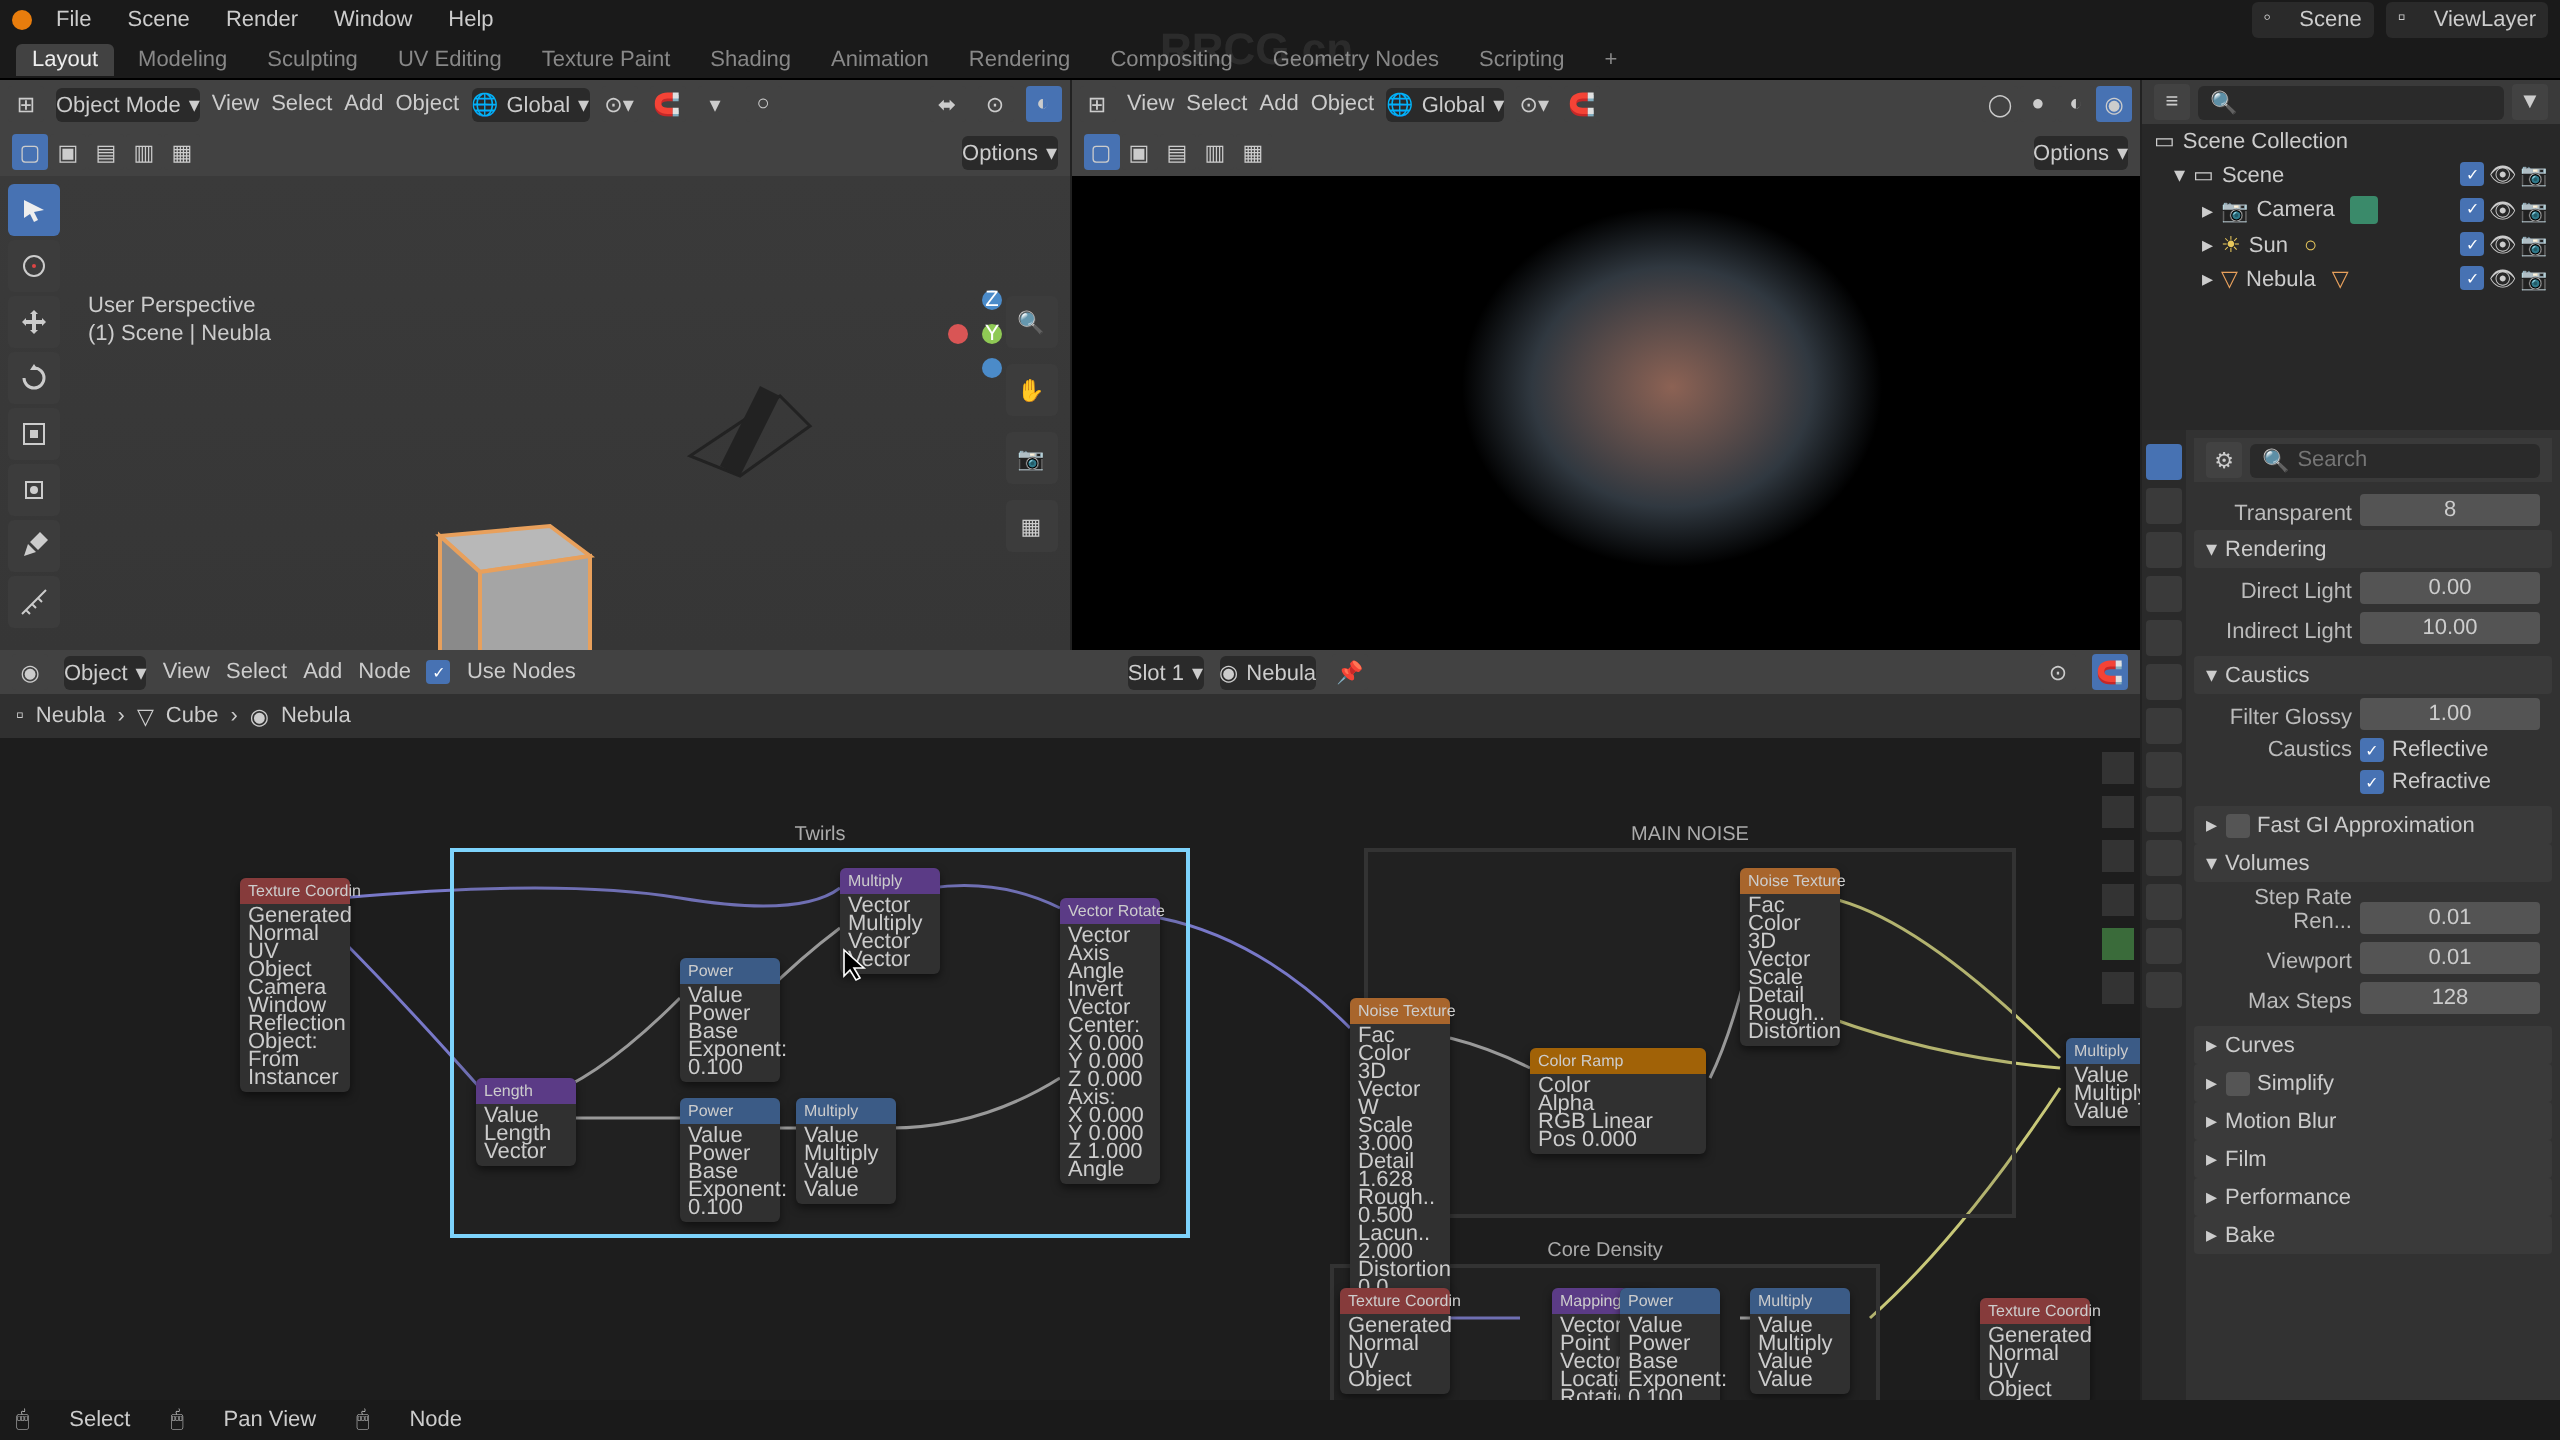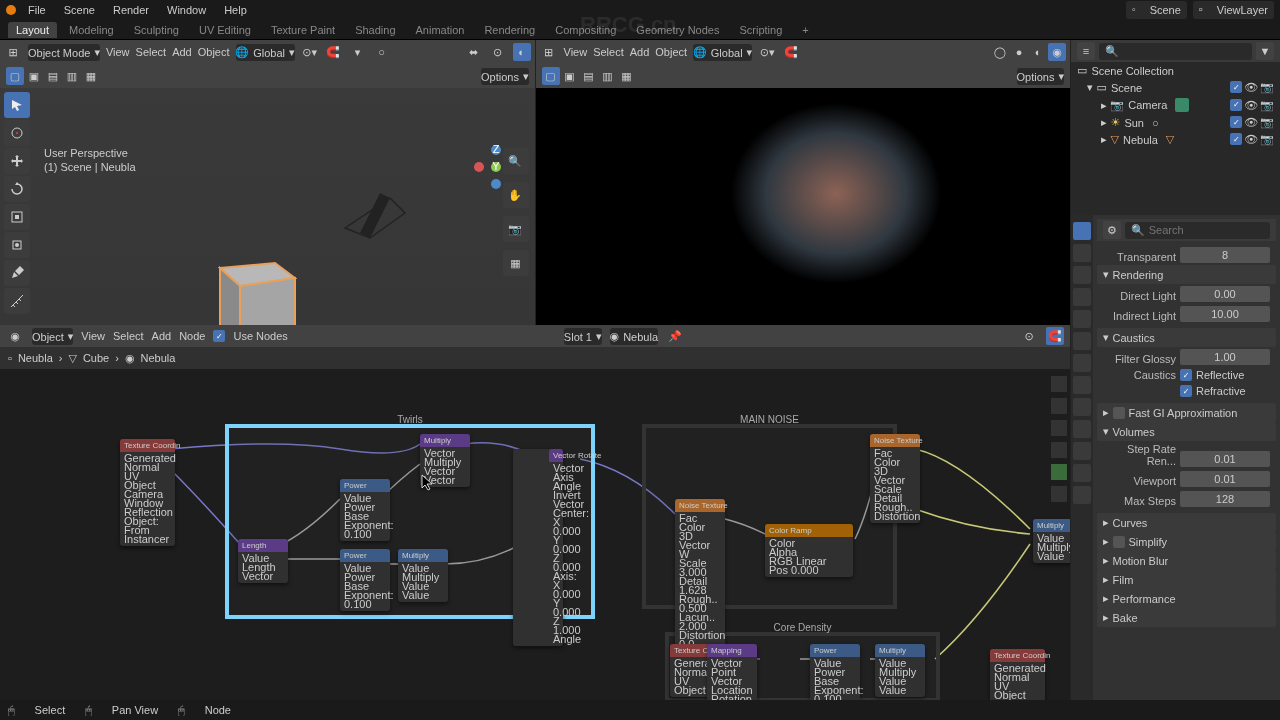--- a/index.html
+++ b/index.html
@@ -28,21 +28,21 @@
 .cube3d{position:absolute;left:200px;top:150px;width:110px;height:110px}
 .node-editor{flex:1;background:#1d1d1d;position:relative;overflow:hidden}
 .ne-header{height:22px;background:#424242;display:flex;align-items:center;padding:0 6px;gap:8px}
 .ne-breadcrumb{height:22px;background:#303030;display:flex;align-items:center;padding:0 8px;gap:6px;font-size:10px;color:#aaa}
 .ne-canvas{position:absolute;top:44px;bottom:0;left:0;right:0;background:#1d1d1d}
 .ne-right-tabs{position:absolute;right:0;top:44px;width:20px;display:flex;flex-direction:column;gap:4px;padding-top:6px}
 .ne-tab{width:16px;height:16px;background:#333;margin:1px}
 .node{position:absolute;background:#303030;border-radius:3px;font-size:8px;min-width:50px;box-shadow:0 2px 4px rgba(0,0,0,0.5)}
 .node-hdr{padding:2px 4px;border-radius:3px 3px 0 0;font-size:8px;white-space:nowrap}
 .node-body{padding:2px 4px;font-size:7px;line-height:9px;color:#aaa}
-.frame{position:absolute;border:4px solid #7dd3fc;background:rgba(60,60,60,0.15)}
+.frame{position:absolute;border:2px solid #7dd3fc;background:rgba(60,60,60,0.15)}
 .frame-label{position:absolute;top:-14px;left:50%;transform:translateX(-50%);font-size:10px;color:#aaa}
 .outliner{height:175px;background:#282828;overflow:hidden}
 .outliner-hdr{height:22px;background:#3a3a3a;display:flex;align-items:center;padding:0 6px;gap:4px}
 .outliner-item{display:flex;align-items:center;padding:2px 6px;gap:4px;font-size:10px}
 .outliner-item .toggles{margin-left:auto;display:flex;gap:2px}
 .props{flex:1;background:#323232;display:flex}
 .props-tabs{width:22px;background:#2a2a2a;display:flex;flex-direction:column;padding-top:6px;gap:2px}
 .props-tab{width:18px;height:18px;margin:1px auto;background:#3a3a3a;border-radius:2px}
 .props-tab.active{background:#4772b3}
 .props-body{flex:1;overflow-y:auto;padding:4px}
@@ -327,21 +327,21 @@
           <path d="M720 290 Q750 290 760 290" stroke="#7878c8" fill="none" stroke-width="1.5"></path>
           <path d="M800 290 Q820 290 830 290" stroke="#aaa" fill="none" stroke-width="1.5"></path>
           <path d="M870 290 Q890 290 895 290" stroke="#aaa" fill="none" stroke-width="1.5"></path>
           <path d="M935 290 Q980 250 1030 175" stroke="#c8c878" fill="none" stroke-width="1.5"></path>
         </svg>
 
         <div class="frame" style="left:225px;top:55px;width:370px;height:195px">
           <div class="frame-label">Twirls</div>
         </div>
 
-        <div class="frame" style="left:642px;top:55px;width:255px;height:185px;border-color:#333">
+        <div class="frame" style="left:682px;top:55px;width:326px;height:185px;border-color:#333">
           <div class="frame-label">MAIN NOISE</div>
         </div>
 
         <div class="frame" style="left:665px;top:263px;width:275px;height:70px;border-color:#333">
           <div class="frame-label">Core Density</div>
         </div>
 
         <div id="nodes-container">
             <div class="node" style="left: 120px; top: 70px; width: 55px;">
               <div class="node-hdr" style="background: rgb(134, 59, 59);">Texture Coordin</div>
@@ -394,21 +394,21 @@
             </div>
             <div class="node" style="left: 420px; top: 65px; width: 50px;">
               <div class="node-hdr" style="background: rgb(91, 59, 134);">Multiply</div>
               <div class="node-body">
                 <div>Vector</div>
                 <div>Multiply</div>
                 <div>Vector</div>
                 <div>Vector</div>
               </div>
             </div>
-            <div class="node" style="left: 513px; top: 80px; width: 50px; padding-left: 36px;">
+            <div class="node" style="left: 530px; top: 80px; width: 50px;">
               <div class="node-hdr" style="background: rgb(91, 59, 134);">Vector Rotate</div>
               <div class="node-body">
                 <div>Vector</div>
                 <div>Axis Angle</div>
                 <div>Invert</div>
                 <div>Vector</div>
                 <div>Center:</div>
                 <div>X  0.000</div>
                 <div>Y  0.000</div>
                 <div>Z  0.000</div>
@@ -458,21 +458,21 @@
             </div>
             <div class="node" style="left: 670px; top: 275px; width: 55px;">
               <div class="node-hdr" style="background: rgb(134, 59, 59);">Texture Coordin</div>
               <div class="node-body">
                 <div>Generated</div>
                 <div>Normal</div>
                 <div>UV</div>
                 <div>Object</div>
               </div>
             </div>
-            <div class="node" style="left: 707px; top: 275px; width: 50px;">
+            <div class="node" style="left: 776px; top: 275px; width: 50px;">
               <div class="node-hdr" style="background: rgb(91, 59, 134);">Mapping</div>
               <div class="node-body">
                 <div>Vector</div>
                 <div>Point</div>
                 <div>Vector</div>
                 <div>Location</div>
                 <div>Rotation</div>
               </div>
             </div>
             <div class="node" style="left: 810px; top: 275px; width: 50px;">

